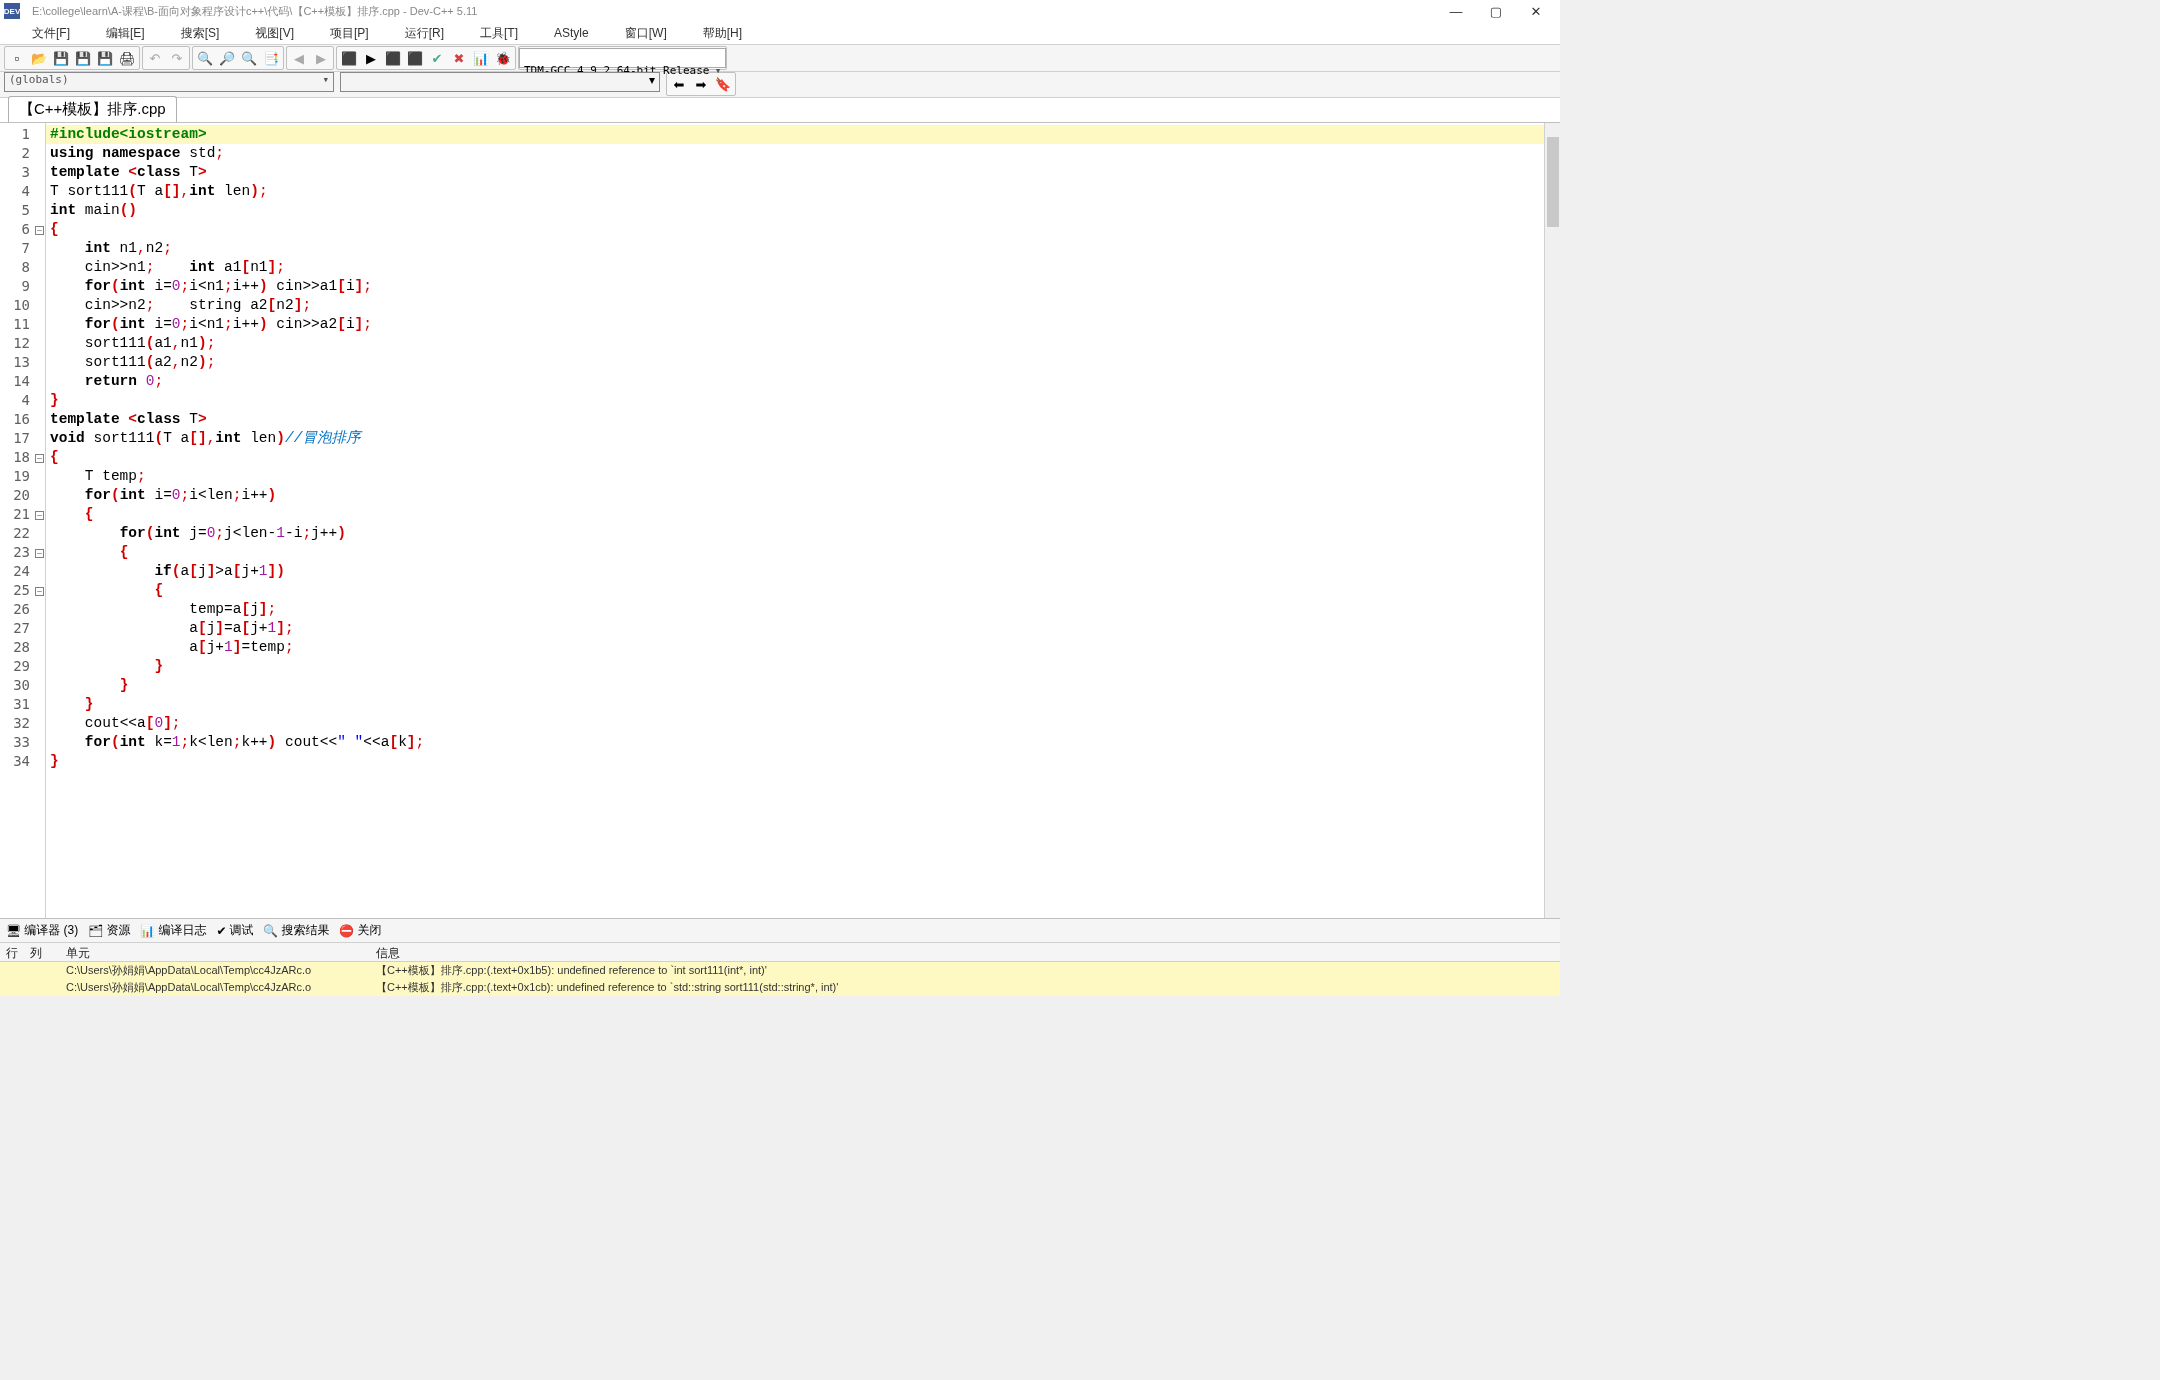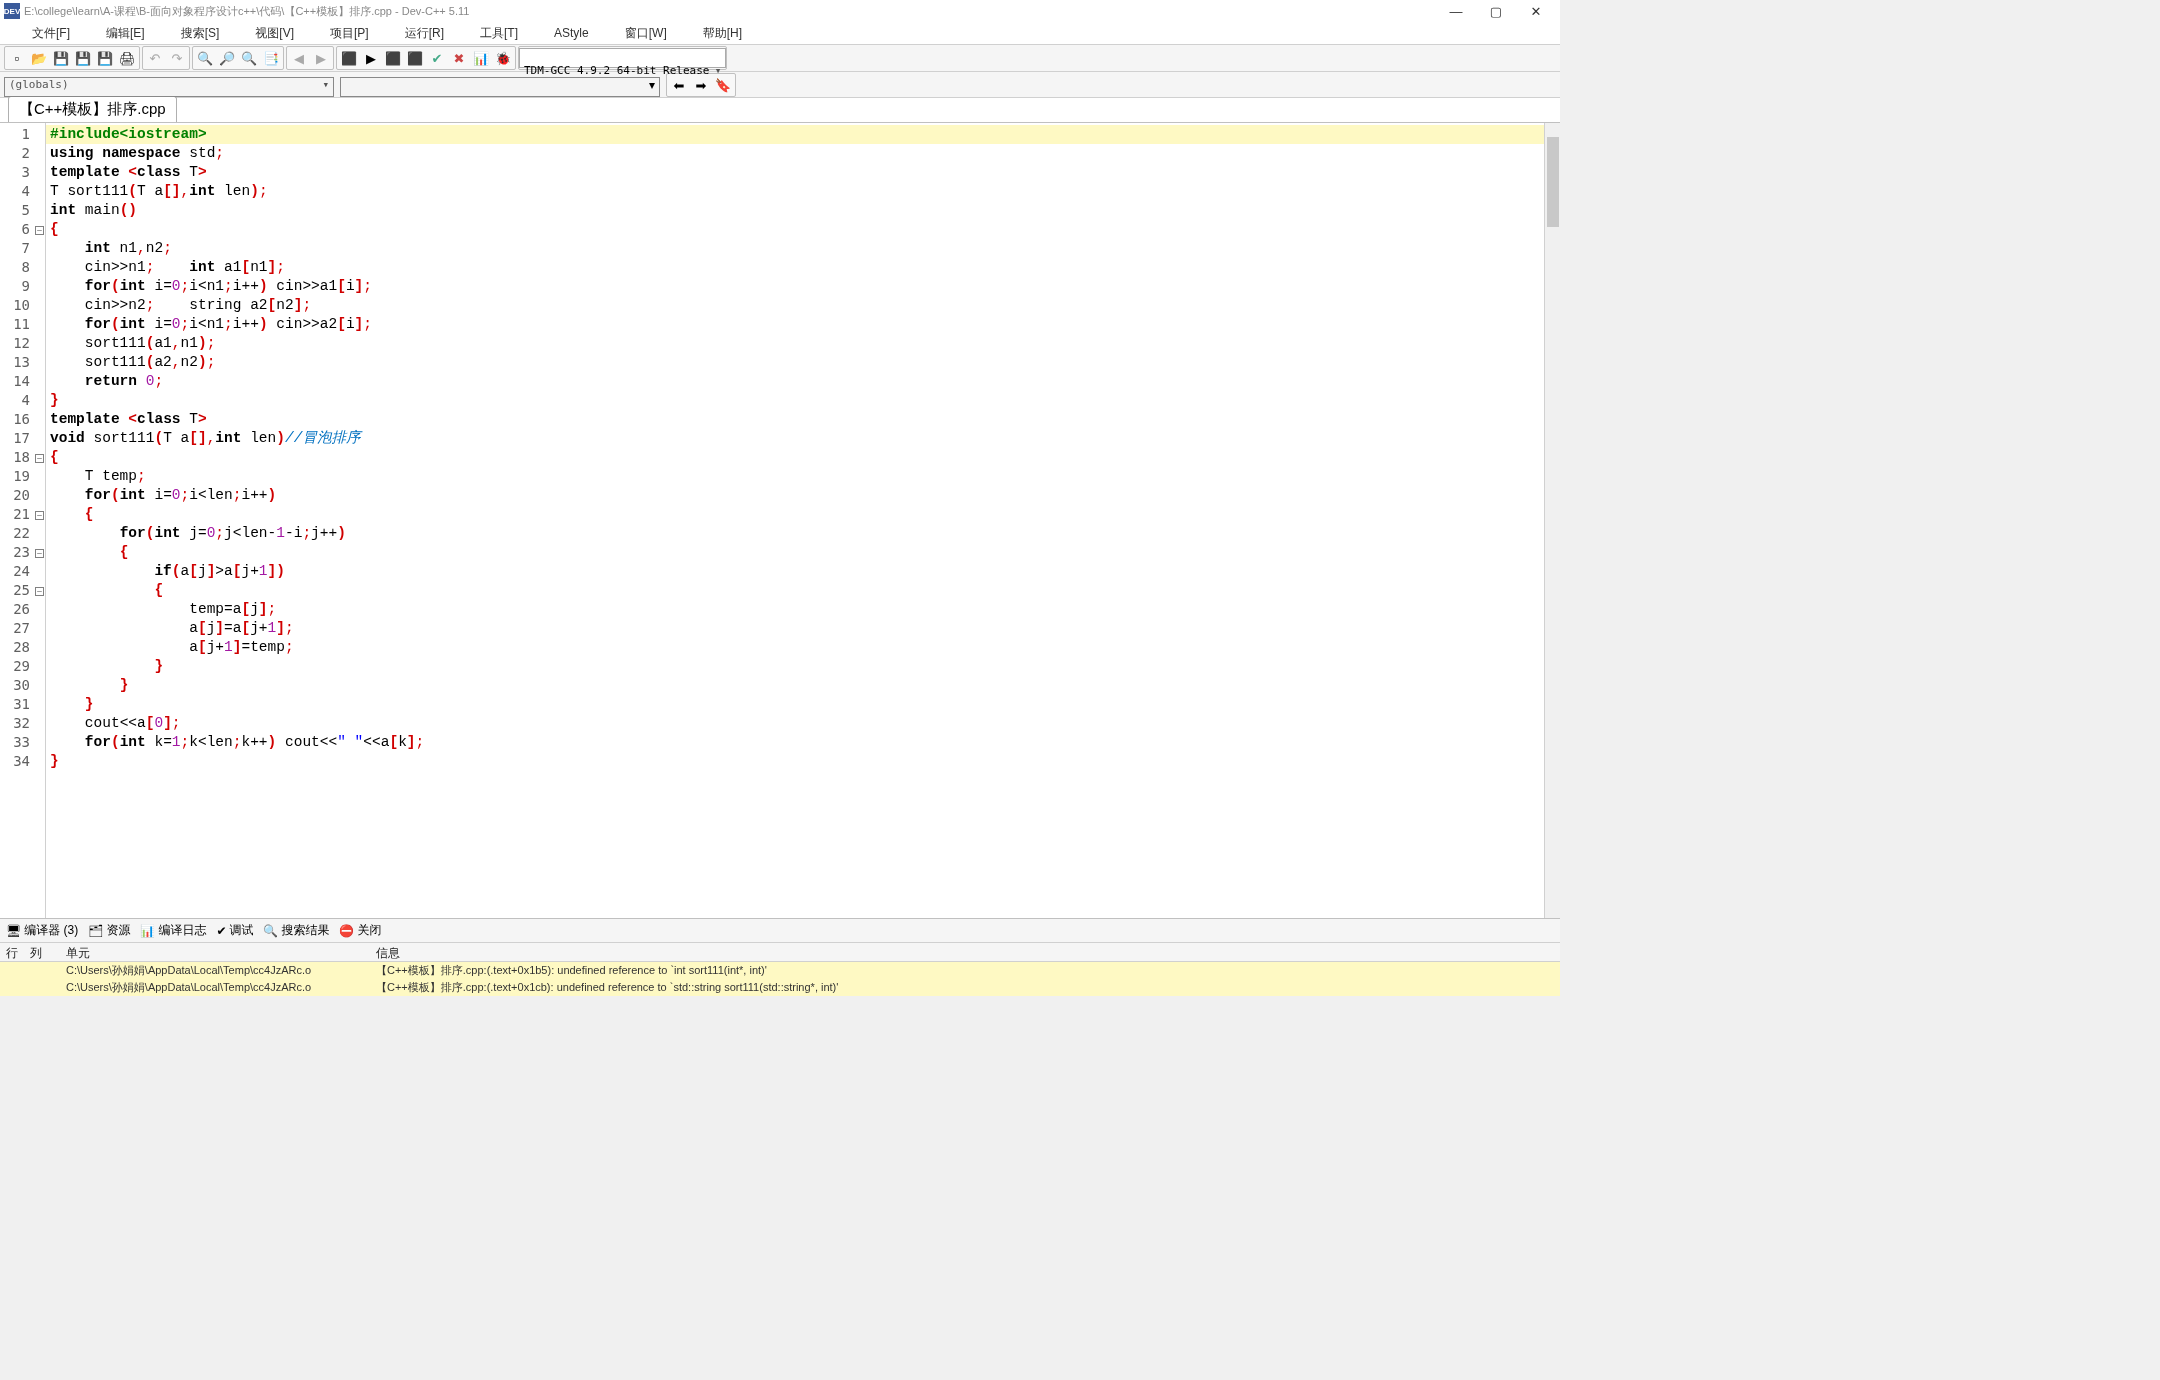--- a/index.html
+++ b/index.html
@@ -18,21 +18,21 @@
   background: #ffffff;
   display: flex;
   align-items: center;
   padding: 0 4px;
   color: #888;
   font-size: 11px;
 }
 .titlebar .app-icon {
   width: 16px; height: 16px;
   background: #3a5a9a;
-  margin-right: 4px;
+  margin-right: 12px;
   display: inline-flex;
   align-items: center;
   justify-content: center;
   color: #fff;
   font-size: 8px;
   font-weight: bold;
 }
 .titlebar .spacer { flex: 1; }
 .titlebar .winbtn {
   width: 40px;
@@ -91,21 +91,21 @@
   content: "▾";
   position: absolute;
   right: 4px;
   color: #555;
 }
 .toolbar2 {
   height: 26px;
   background: #f5f5f5;
   border-bottom: 1px solid #d0d0d0;
   display: flex;
-  align-items: flex-end;
+  align-items: flex-start;
   padding: 0 4px;
   gap: 6px;
 }
 .globals-select {
   width: 330px; height: 20px;
   border: 1px solid #888;
   font-family: Consolas, monospace;
   font-size: 11px;
   padding: 0 4px;
   color: #555;

